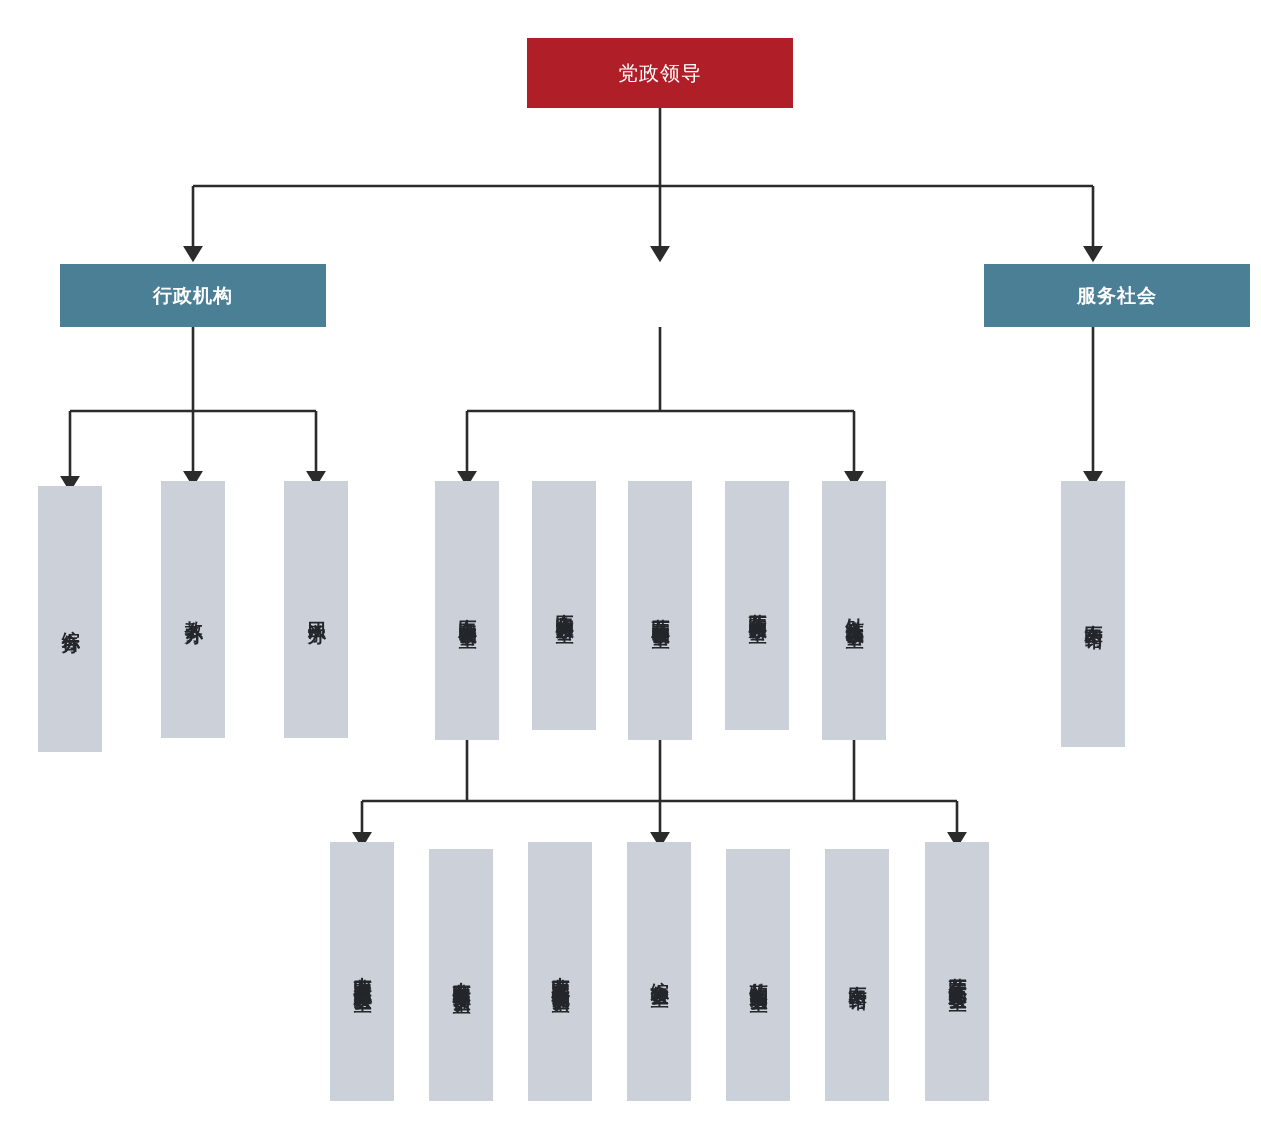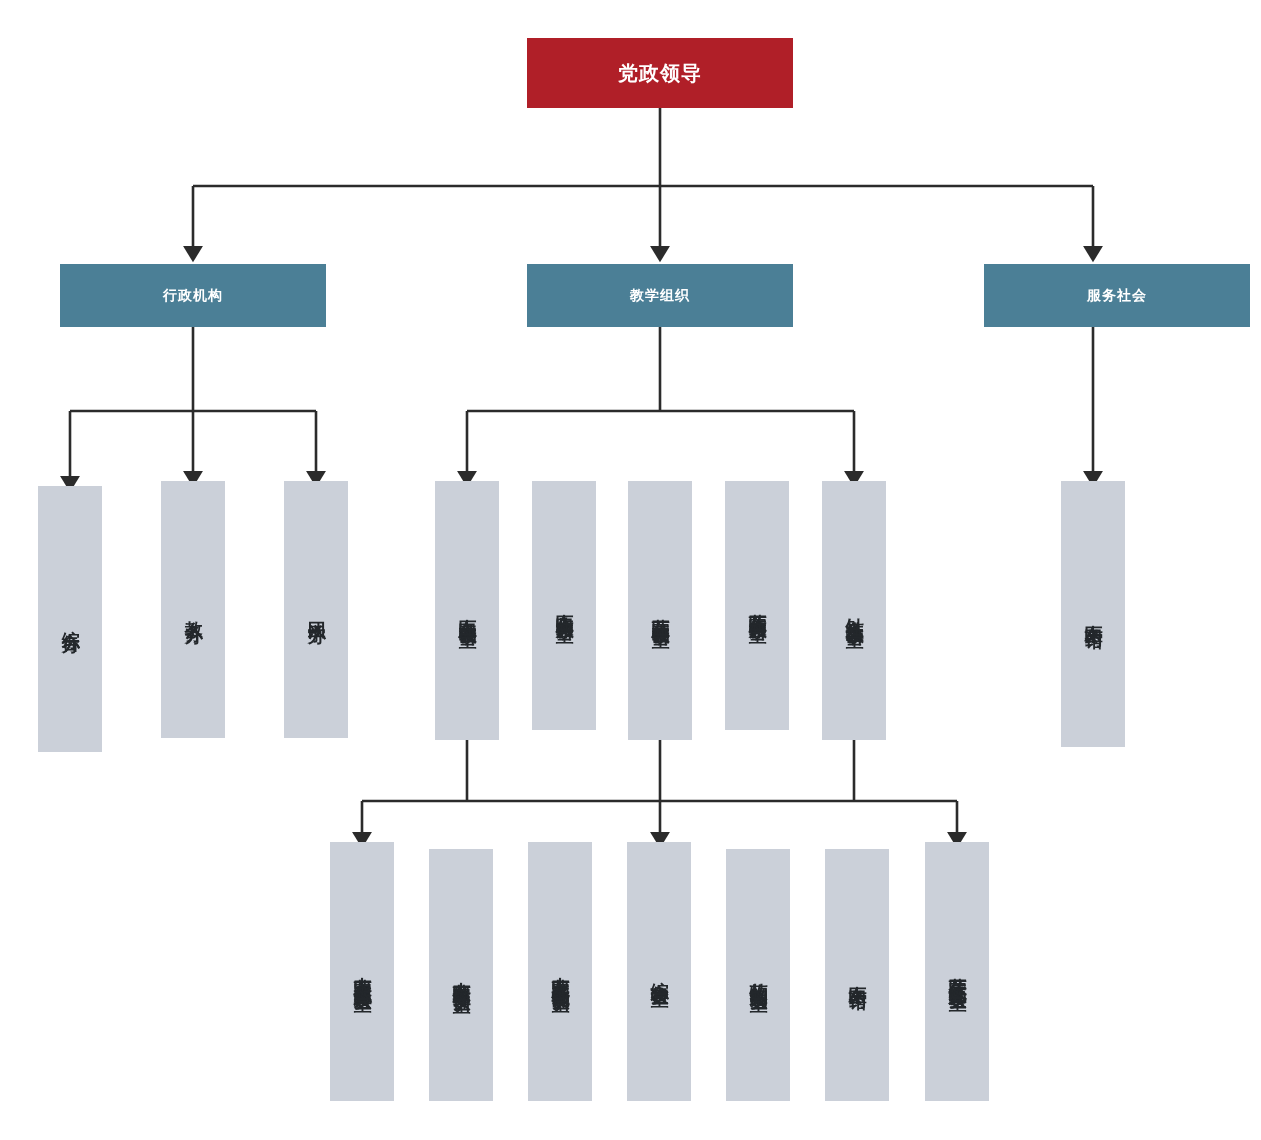--- a/index.html
+++ b/index.html
@@ -30,27 +30,27 @@
     box-sizing: border-box;
     display: flex;
     align-items: center;
     justify-content: center;
     text-align: center;
   }
   .node-root {
     background: #B01F28;
     color: #ffffff;
     font-size: 20px;
-    font-weight: bold;
+    font-weight: normal;
     letter-spacing: 1px;
   }
   .node-div {
     background: #4B7F96;
     color: #ffffff;
-    font-size: 14px;
+    font-size: 19px;
     font-weight: bold;
     letter-spacing: 1px;
     text-align: right;
   }
   .node-leaf {
     background: #CBD0D9;
     color: #23272B;
     font-size: 18px;
     font-weight: bold;
     writing-mode: vertical-rl;
@@ -107,23 +107,20 @@
     </g>
   </svg>
 
   <div class="node node-root" style="left:527px; top:38px; width:266px; height:70px;">
     <span>党政领导</span>
   </div>
 
   <div class="node node-div" style="left:60px; top:264px; width:266px; height:63px;">
     <span>行政机构</span>
   </div>
-  <div class="node node-div" style="left:527px; top:264px; width:266px; height:63px;">
-    <span>教学组织</span>
-  </div>
   <div class="node node-div" style="left:984px; top:264px; width:266px; height:63px;">
     <span>服务社会</span>
   </div>
 
   <div class="node node-leaf" style="left:38px; top:486px; width:64px; height:266px;">
     <span class="leaf-text">综合办</span>
   </div>
   <div class="node node-leaf" style="left:161px; top:481px; width:64px; height:257px;">
     <span class="leaf-text">教务办</span>
   </div>

